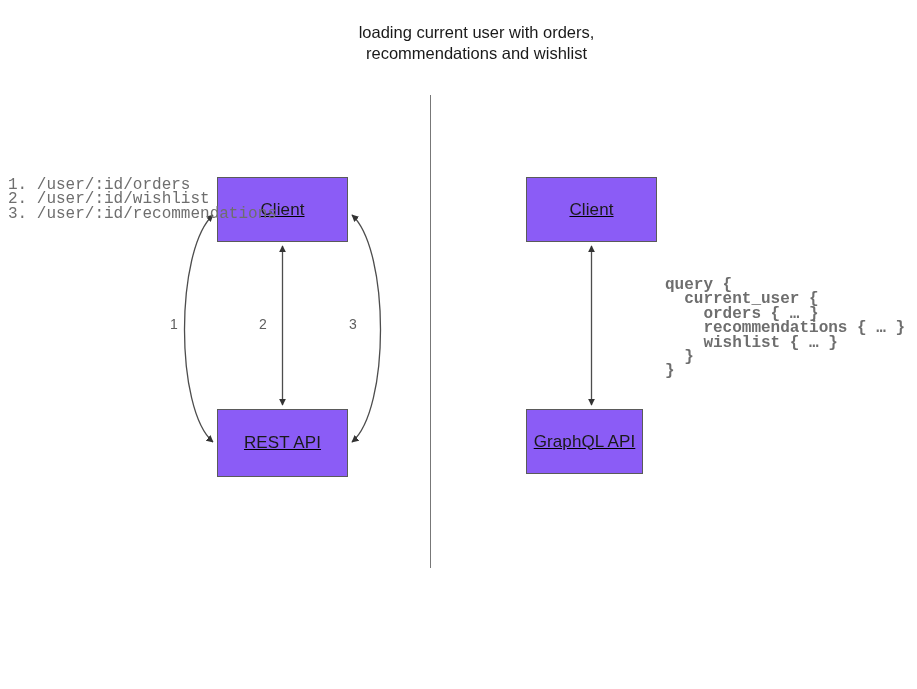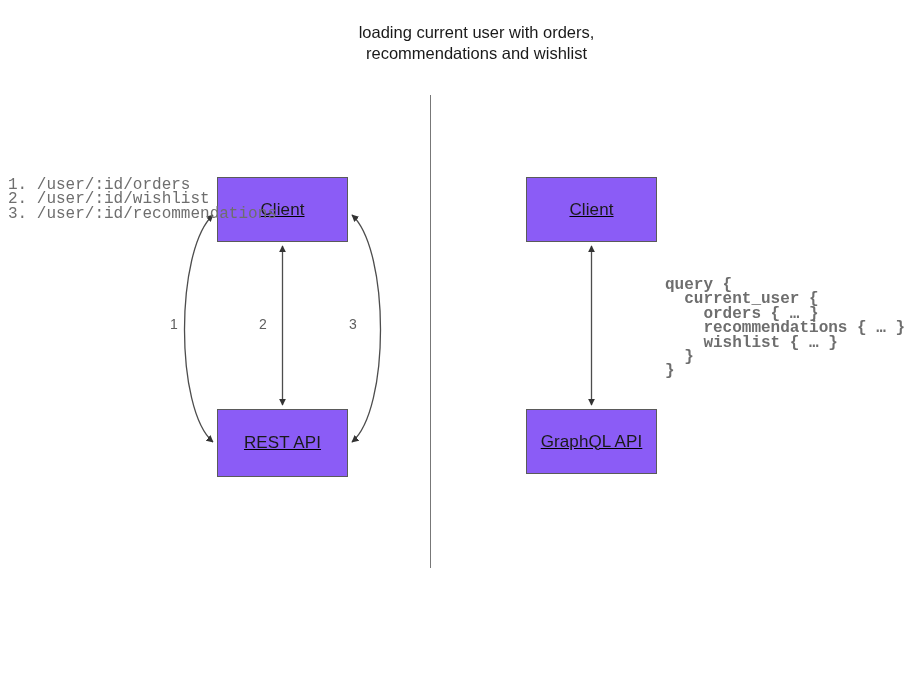--- a/index.html
+++ b/index.html
@@ -55,21 +55,21 @@
   .node .node-label {
     font-family: "Liberation Sans", sans-serif;
     font-size: 17px;
     color: #1a1a1a;
     letter-spacing: 0.1px;
   }
 
   #node-client-rest   { left: 217px; top: 177px; width: 131px; height: 65px; }
   #node-rest-api      { left: 217px; top: 409px; width: 131px; height: 68px; }
   #node-client-gql    { left: 526px; top: 177px; width: 131px; height: 65px; }
-  #node-graphql-api   { left: 526px; top: 409px; width: 131px; height: 65px; }
+  #node-graphql-api   { left: 526px; top: 409px; width: 117px; height: 65px; }
 
   
   .arrow-layer {
     position: absolute;
     left: 0;
     top: 0;
     width: 917px;
     height: 689px;
     pointer-events: none;
   }

